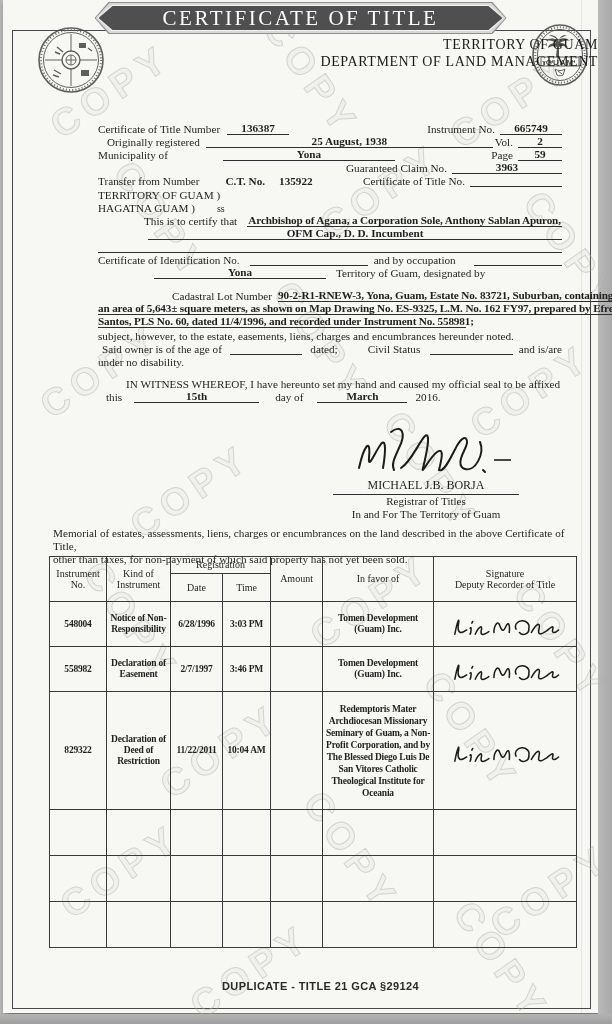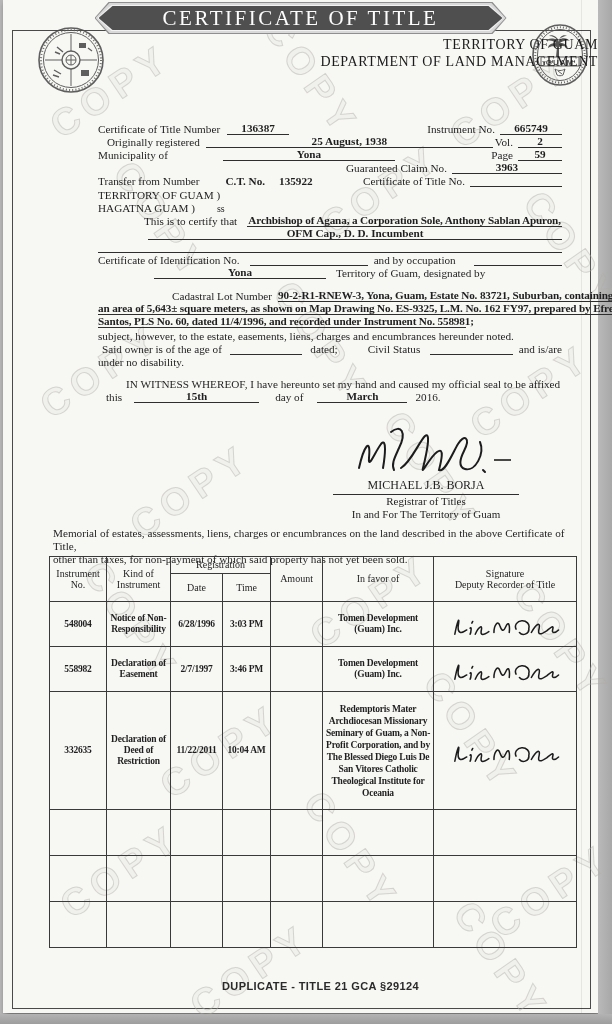--- a/index.html
+++ b/index.html
@@ -321,21 +321,21 @@
         <td class="val">3:46 PM</td>
         <td class="val"></td>
         <td class="val">Tomen Development (Guam) Inc.</td>
         <td class="sigcell">
           <svg width="120" height="34" viewBox="0 0 130 40">
             <path d="M6,32 C9,16 12,10 10,22 C9,31 13,32 20,27 M24,25 c2,-3 1,5 0,7 m2,-13 l1,-2 M30,32 c4,-9 9,-12 7,-4 c-1,6 3,5 9,1 M52,30 c0,-9 5,-15 7,-8 c2,6 4,8 7,1 c3,-7 5,-2 4,7 M78,26 a8,7 0 1,1 15,-1 c1,6 -7,10 -11,5 M96,30 c6,-11 11,-13 9,-4 c-2,8 3,6 9,2 c5,-4 9,-8 7,-1 c-1,4 3,4 7,0" stroke="#1c1c1c" stroke-width="1.8" fill="none" stroke-linecap="round"></path>
           </svg>
         </td>
       </tr>
       <tr class="r-big">
-        <td class="val">332635</td>
+        <td class="val">829322</td>
         <td class="val">Declaration of Deed of Restriction</td>
         <td class="val">11/22/2011</td>
         <td class="val">10:04 AM</td>
         <td class="val"></td>
         <td class="val" style="line-height:12px;">Redemptoris Mater Archdiocesan Missionary Seminary of Guam, a Non-Profit Corporation, and by The Blessed Diego Luis De San Vitores Catholic Theological Institute for Oceania</td>
         <td class="sigcell">
           <svg width="120" height="34" viewBox="0 0 130 40">
             <path d="M6,32 C9,16 12,10 10,22 C9,31 13,32 20,27 M24,25 c2,-3 1,5 0,7 m2,-13 l1,-2 M30,32 c4,-9 9,-12 7,-4 c-1,6 3,5 9,1 M52,30 c0,-9 5,-15 7,-8 c2,6 4,8 7,1 c3,-7 5,-2 4,7 M78,26 a8,7 0 1,1 15,-1 c1,6 -7,10 -11,5 M96,30 c6,-11 11,-13 9,-4 c-2,8 3,6 9,2 c5,-4 9,-8 7,-1 c-1,4 3,4 7,0" stroke="#1c1c1c" stroke-width="1.8" fill="none" stroke-linecap="round"></path>
           </svg>
         </td>

